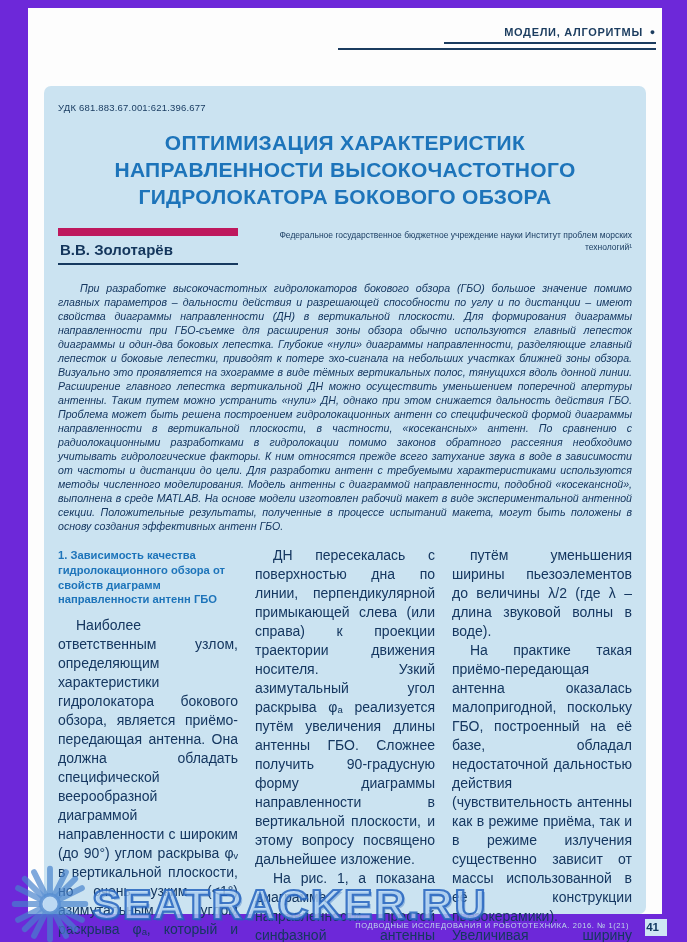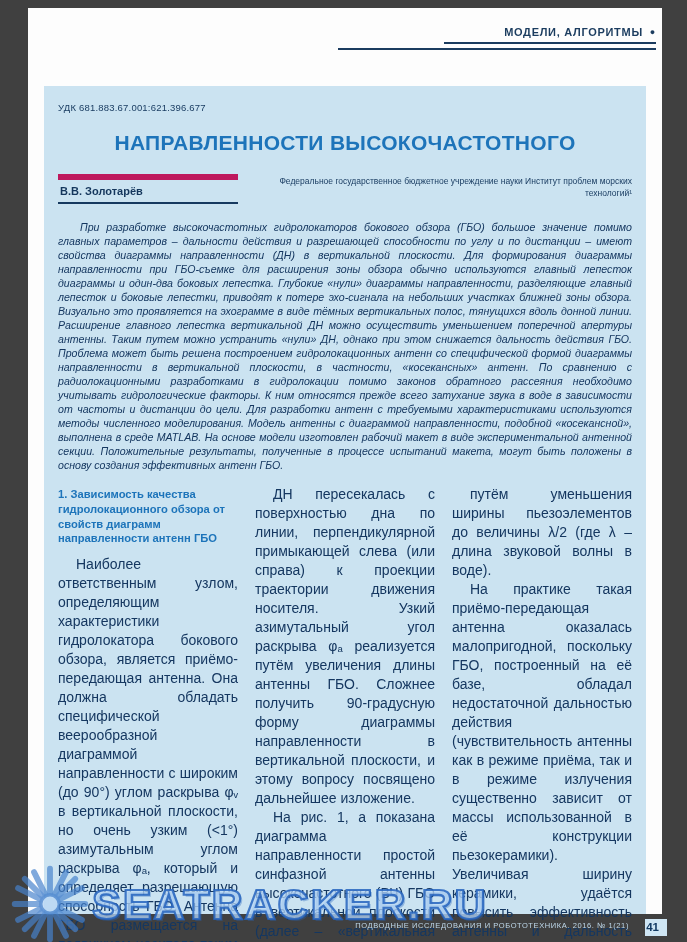--- a/index.html
+++ b/index.html
@@ -1,45 +1,45 @@
 <!DOCTYPE html>
 <html><head>
 <meta charset="utf-8">
 <style>
   html,body { margin:0; padding:0; background:#0d4a6e; }
   .canvas {
     position:relative; width:687px; height:942px;
-    background:#404040; overflow:hidden;
+    background:#6d28d9; overflow:hidden;
     font-family:"Liberation Sans", sans-serif;
   }
   .page {
     position:absolute; left:28px; top:8px; width:634px; height:906px;
     background:#fdfdfd;
   }
   
   .running-head { position:absolute; top:18px; right:6px; text-align:right; color:#1b3c5f; }
   .rh-line { font-size:11px; font-weight:bold; letter-spacing:0.7px; white-space:nowrap; }
   .rh-dot { margin-left:7px; font-size:9px; vertical-align:1px; }
   .rh-rule1 { width:212px; height:2px; background:#1b3c5f; margin:4px 0 4px auto; }
   .rh-rule2 { width:318px; height:2px; background:#1b3c5f; margin:4px 0 0 auto; }
   
   .panel {
     position:absolute; left:16px; right:16px; top:78px; bottom:0;
-    background:#cbe3f1; padding:10px 14px 0 14px; box-sizing:border-box;
+    background:#cbe3f1; padding:10px 14px 0 14px; box-sizing:border-box;border-radius:7px;
   }
   .udk { font-size:9.5px; color:#16395f; margin-top:6px; letter-spacing:0.2px; }
   .title {
     margin:16px auto 0 auto; max-width:560px; text-align:center;
     color:#1d74ba; font-size:21px; font-weight:bold; line-height:27px; letter-spacing:0.3px;
   }
   .author-row { margin-top:18px; display:flex; justify-content:space-between; align-items:flex-start; }
   .author-box {
-    border-top:6px solid #be185d; border-bottom:2px solid #16395f;
+    border-top:8px solid #be185d; border-bottom:2px solid #16395f;
     padding:5px 0 5px 2px; width:178px;
-    font-size:11px; font-weight:bold; color:#14365c;
+    font-size:15px; font-weight:bold; color:#14365c;
   }
   .affiliation { width:370px; font-size:8.5px; line-height:11.5px; color:#16395f; text-align:right; margin-top:2px; }
   .abstract {
     margin:16px 0 0 0; font-style:italic; font-size:10.6px; line-height:14px;
     color:#153760; text-align:justify; text-indent:22px;
   }
   .columns { display:flex; gap:17px; margin-top:13px; }
   .col { flex:1 1 0; min-width:0; }
   .col p { margin:0; font-size:14px; line-height:19px; color:#153760; text-align:justify; text-indent:18px; }
   .section-heading {
@@ -85,21 +85,23 @@
       </div>
       <div class="rh-rule1"></div>
       <div class="rh-rule2"></div>
     </div>
 
     <div class="panel">
 
       <div class="udk">УДК 681.883.67.001:621.396.677</div>
 
       <div class="title">
+        <div>ОПТИМИЗАЦИЯ ХАРАКТЕРИСТИК</div>
         <div>НАПРАВЛЕННОСТИ ВЫСОКОЧАСТОТНОГО</div>
+        <div>ГИДРОЛОКАТОРА БОКОВОГО ОБЗОРА</div>
       </div>
 
       <div class="author-row">
         <div class="author-box">В.В. Золотарёв</div>
         <div class="affiliation">Федеральное государственное бюджетное учреждение науки Институт проблем морских технологий¹</div>
       </div>
 
       <p class="abstract">При разработке высокочастотных гидролокаторов бокового обзора (ГБО) большое значение помимо главных параметров – дальности действия и разрешающей способности по углу и по дистанции – имеют свойства диаграммы направленности (ДН) в вертикальной плоскости. Для формирования диаграммы направленности при ГБО-съемке для расширения зоны обзора обычно используются главный лепесток диаграммы и один-два боковых лепестка. Глубокие «нули» диаграммы направленности, разделяющие главный лепесток и боковые лепестки, приводят к потере эхо-сигнала на небольших участках ближней зоны обзора. Визуально это проявляется на эхограмме в виде тёмных вертикальных полос, тянущихся вдоль донной линии. Расширение главного лепестка вертикальной ДН можно осуществить уменьшением поперечной апертуры антенны. Таким путем можно устранить «нули» ДН, однако при этом снижается дальность действия ГБО. Проблема может быть решена построением гидролокационных антенн со специфической формой диаграммы направленности в вертикальной плоскости, в частности, «косекансных» антенн. По сравнению с радиолокационными разработками в гидролокации помимо законов обратного рассеяния необходимо учитывать гидрологические факторы. К ним относятся прежде всего затухание звука в воде в зависимости от частоты и дистанции до цели. Для разработки антенн с требуемыми характеристиками используются методы численного моделирования. Модель антенны с диаграммой направленности, подобной «косекансной», выполнена в среде MATLAB. На основе модели изготовлен рабочий макет в виде экспериментальной антенной секции. Положительные результаты, полученные в процессе испытаний макета, могут быть положены в основу создания эффективных антенн ГБО.</p>
 
       <div class="columns">

